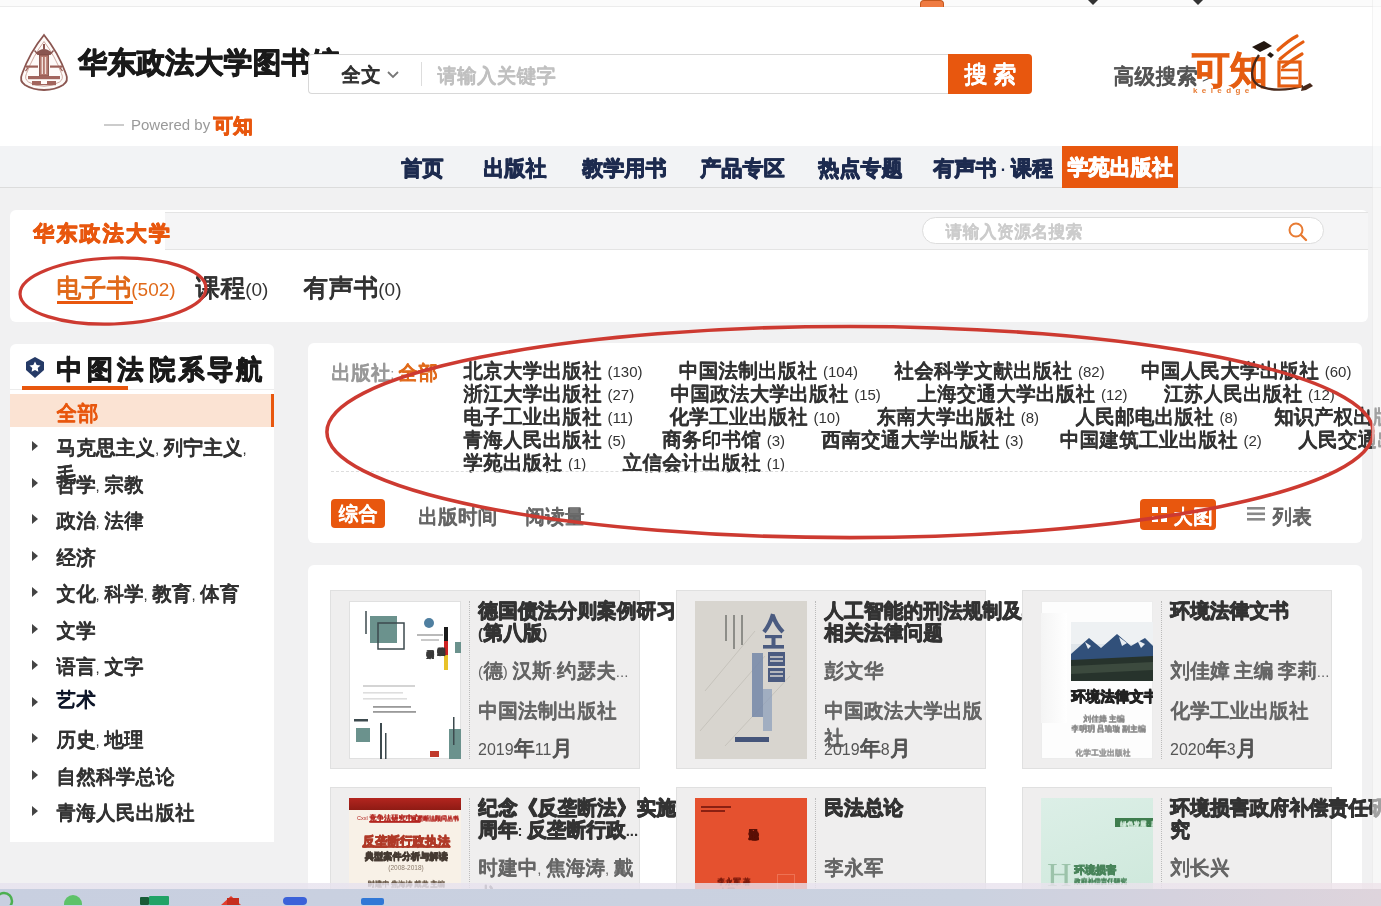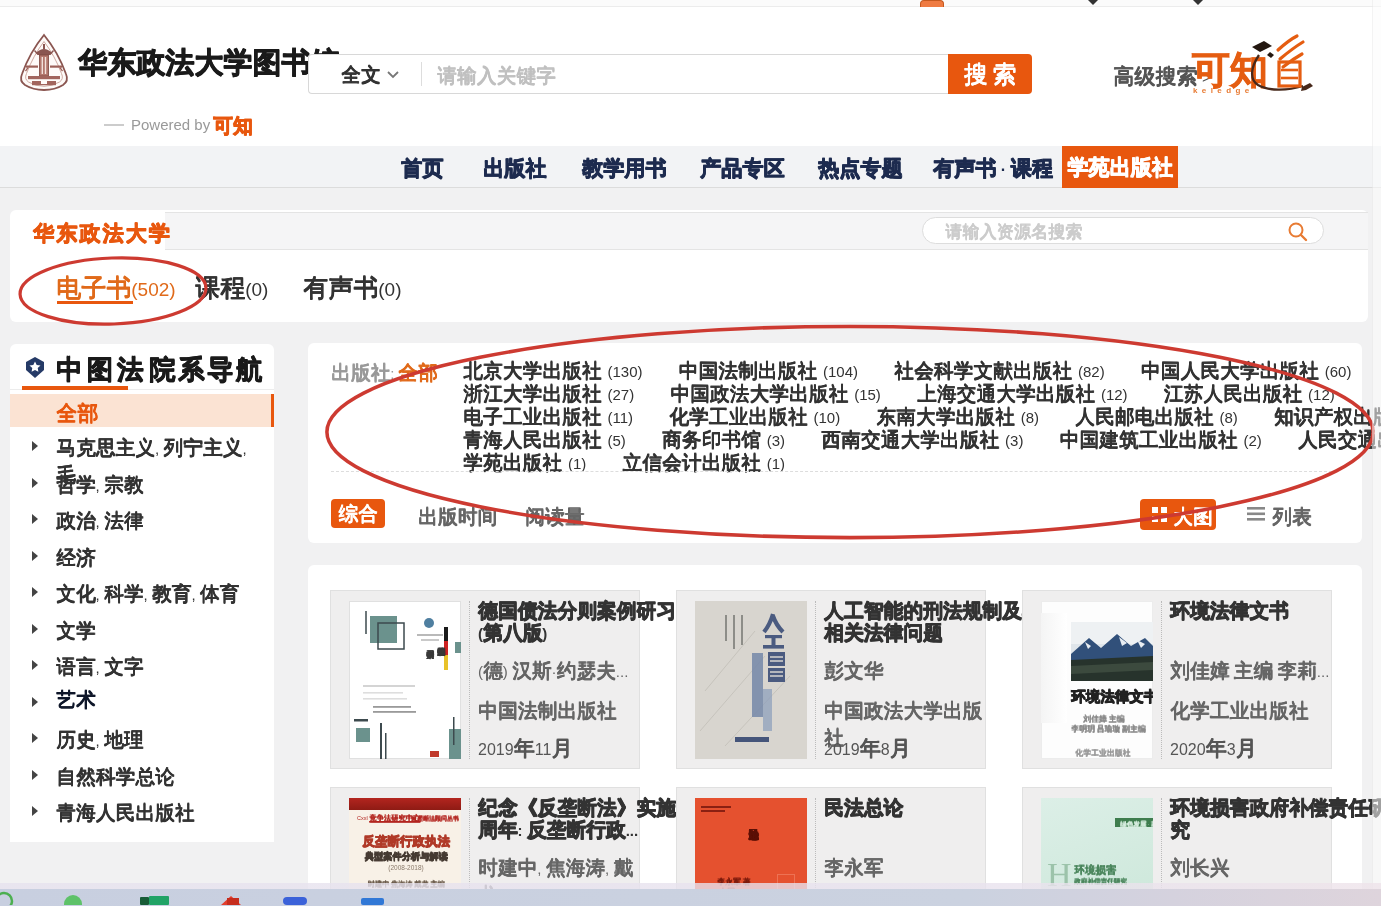--- a/index.html
+++ b/index.html
@@ -270,21 +270,21 @@
  <div style="position:absolute;left:147px;top:66px;font-size:15px;color:#666"><span style="font-size: 1.32em; text-shadow: currentcolor 0.6px 0px, currentcolor 0px 0.6px, currentcolor 0.6px 0.6px;">刘佳嫜</span> <span style="font-size: 1.32em; text-shadow: currentcolor 0.6px 0px, currentcolor 0px 0.6px, currentcolor 0.6px 0.6px;">主编</span> <span style="font-size: 1.32em; text-shadow: currentcolor 0.6px 0px, currentcolor 0px 0.6px, currentcolor 0.6px 0.6px;">李莉</span>...</div>
  <div style="position:absolute;left:147px;top:106px;font-size:15px;color:#666"><span style="font-size: 1.32em; text-shadow: currentcolor 0.6px 0px, currentcolor 0px 0.6px, currentcolor 0.6px 0.6px;">化学工业出版社</span></div>
  <div style="position:absolute;left:147px;top:143px;font-size:16px;color:#555">2020<span style="font-size: 1.32em; text-shadow: currentcolor 0.6px 0px, currentcolor 0px 0.6px, currentcolor 0.6px 0.6px;">年</span>3<span style="font-size: 1.32em; text-shadow: currentcolor 0.6px 0px, currentcolor 0px 0.6px, currentcolor 0.6px 0.6px;">月</span></div>
 </div>
 <div style="position:absolute;left:330px;top:787px;width:310px;height:179px;background:#efeeee;border:1px solid #e0e0e0">
  <div style="position:absolute;left:18px;top:10px;width:112px;height:158px;overflow:hidden">
         <div style="position:absolute;inset:0;background:#f8f1e7"></div>
   <div style="position:absolute;left:0;top:0;width:112px;height:12px;background:linear-gradient(#b3251f,#8e1b14)"></div>
   <div style="position:absolute;left:8px;top:15px;font-size:5.5px;color:#b3251f;white-space:nowrap">Cxxl <span style="font-size: 1.32em; text-shadow: currentcolor 0.6px 0px, currentcolor 0px 0.6px, currentcolor 0.6px 0.6px; text-decoration: underline;">竞争法研究中心</span></div>
   <div style="position:absolute;left:62px;top:16px;font-size:4.5px;color:#b3251f;white-space:nowrap"><span style="font-size: 1.32em; text-shadow: currentcolor 0.6px 0px, currentcolor 0px 0.6px, currentcolor 0.6px 0.6px;">反垄断法顾问丛书</span></div>
-  <div style="position:absolute;left:10px;top:35px;width:94px;text-align:center;font-size:9.5px;font-weight:bold;color:#b03a28;white-space:nowrap"><span style="font-size: 1.32em; text-shadow: currentcolor 0.6px 0px, currentcolor 0px 0.6px, currentcolor 0.6px 0.6px;">反垄断行政执法</span></div>
+  <div style="position:absolute;left:10px;top:35px;width:94px;text-align:center;font-size:9.5px;font-weight:bold;color:#b03a28;white-space:nowrap"><span style="font-size: 1.32em; text-shadow: currentcolor 0.6px 0px, currentcolor 0px 0.6px, currentcolor 0.6px 0.6px; text-decoration: underline;">反垄断行政执法</span></div>
   <div style="position:absolute;left:10px;top:52px;width:94px;text-align:center;font-size:7px;font-weight:bold;color:#453a32;white-space:nowrap"><span style="font-size: 1.32em; text-shadow: currentcolor 0.6px 0px, currentcolor 0px 0.6px, currentcolor 0.6px 0.6px;">典型案件分析与解读</span></div>
   <div style="position:absolute;left:10px;top:66px;width:94px;text-align:center;font-size:6.5px;color:#8a7a6a">(2008-2018)</div>
   <div style="position:absolute;left:10px;top:81px;width:94px;text-align:center;font-size:5.5px;color:#6a5a4a;white-space:nowrap"><span style="font-size: 1.32em; text-shadow: currentcolor 0.6px 0px, currentcolor 0px 0.6px, currentcolor 0.6px 0.6px;">时建中</span> <span style="font-size: 1.32em; text-shadow: currentcolor 0.6px 0px, currentcolor 0px 0.6px, currentcolor 0.6px 0.6px;">焦海涛</span> <span style="font-size: 1.32em; text-shadow: currentcolor 0.6px 0px, currentcolor 0px 0.6px, currentcolor 0.6px 0.6px;">戴龙</span> <span style="font-size: 1.32em; text-shadow: currentcolor 0.6px 0px, currentcolor 0px 0.6px, currentcolor 0.6px 0.6px;">主编</span></div>
       </div>
  <div style="position:absolute;left:138px;top:10px;width:0;height:158px;border-left:1px dotted #bbb"></div>
  <div style="position:absolute;left:147px;top:9px;width:156px;font-size:15px;font-weight:bold;color:#333;line-height:21px;white-space:nowrap"><span style="font-size: 1.32em; text-shadow: currentcolor 0.6px 0px, currentcolor 0px 0.6px, currentcolor 0.6px 0.6px;">纪念《反垄断法》实施十</span><br><span style="font-size: 1.32em; text-shadow: currentcolor 0.6px 0px, currentcolor 0px 0.6px, currentcolor 0.6px 0.6px;">周年</span>: <span style="font-size: 1.32em; text-shadow: currentcolor 0.6px 0px, currentcolor 0px 0.6px, currentcolor 0.6px 0.6px;">反垄断行政</span>...</div>
  <div style="position:absolute;left:147px;top:66px;font-size:15px;color:#666"><span style="font-size: 1.32em; text-shadow: currentcolor 0.6px 0px, currentcolor 0px 0.6px, currentcolor 0.6px 0.6px;">时建中</span>, <span style="font-size: 1.32em; text-shadow: currentcolor 0.6px 0px, currentcolor 0px 0.6px, currentcolor 0.6px 0.6px;">焦海涛</span>, <span style="font-size: 1.32em; text-shadow: currentcolor 0.6px 0px, currentcolor 0px 0.6px, currentcolor 0.6px 0.6px;">戴龙</span></div>
  <div style="position:absolute;left:147px;top:106px;font-size:15px;color:#666"><span style="font-size: 1.32em; text-shadow: currentcolor 0.6px 0px, currentcolor 0px 0.6px, currentcolor 0.6px 0.6px;">中国法制出版社</span></div>
 
 </div>
@@ -303,21 +303,21 @@
  <div style="position:absolute;left:147px;top:66px;font-size:15px;color:#666"><span style="font-size: 1.32em; text-shadow: currentcolor 0.6px 0px, currentcolor 0px 0.6px, currentcolor 0.6px 0.6px;">李永军</span></div>
  <div style="position:absolute;left:147px;top:106px;font-size:15px;color:#666"><span style="font-size: 1.32em; text-shadow: currentcolor 0.6px 0px, currentcolor 0px 0.6px, currentcolor 0.6px 0.6px;">中国政法大学出版社</span></div>
 
 </div>
 <div style="position:absolute;left:1022px;top:787px;width:310px;height:179px;background:#efeeee;border:1px solid #e0e0e0">
  <div style="position:absolute;left:18px;top:10px;width:112px;height:158px;overflow:hidden">
         <div style="position:absolute;inset:0;background:linear-gradient(160deg,#dcefe7,#c8e5d6)"></div>
   <div style="position:absolute;left:74px;top:20px;width:38px;height:9px;background:#3e7d4e"></div>
   <div style="position:absolute;left:79px;top:22px;font-size:5px;color:#d9efe2;white-space:nowrap"><span style="font-size: 1.32em; text-shadow: currentcolor 0.6px 0px, currentcolor 0px 0.6px, currentcolor 0.6px 0.6px;">绿色发展</span> · <span style="font-size: 1.32em; text-shadow: currentcolor 0.6px 0px, currentcolor 0px 0.6px, currentcolor 0.6px 0.6px;">著</span></div>
   <div style="position:absolute;left:6px;top:58px;font-size:34px;color:#9cc3aa;font-family:'Liberation Serif',serif">H</div>
-  <div style="position:absolute;left:33px;top:65px;font-size:8px;font-weight:normal;color:#48845a;white-space:nowrap"><span style="font-size: 1.32em; text-shadow: currentcolor 0.6px 0px, currentcolor 0px 0.6px, currentcolor 0.6px 0.6px;">环境损害</span></div>
+  <div style="position:absolute;left:33px;top:65px;font-size:8px;font-weight:bold;color:#48845a;white-space:nowrap"><span style="font-size: 1.32em; text-shadow: currentcolor 0.6px 0px, currentcolor 0px 0.6px, currentcolor 0.6px 0.6px;">环境损害</span></div>
   <div style="position:absolute;left:33px;top:79px;font-size:5px;color:#48845a;white-space:nowrap"><span style="font-size: 1.32em; text-shadow: currentcolor 0.6px 0px, currentcolor 0px 0.6px, currentcolor 0.6px 0.6px;">政府补偿责任研究</span></div>
   <div style="position:absolute;left:0;top:96px;width:112px;height:10px;background:#bcdcca;opacity:.6"></div>
       </div>
  <div style="position:absolute;left:138px;top:10px;width:0;height:158px;border-left:1px dotted #bbb"></div>
  <div style="position:absolute;left:147px;top:9px;width:156px;font-size:15px;font-weight:bold;color:#333;line-height:21px;white-space:nowrap"><span style="font-size: 1.32em; text-shadow: currentcolor 0.6px 0px, currentcolor 0px 0.6px, currentcolor 0.6px 0.6px;">环境损害政府补偿责任研</span><br><span style="font-size: 1.32em; text-shadow: currentcolor 0.6px 0px, currentcolor 0px 0.6px, currentcolor 0.6px 0.6px;">究</span></div>
  <div style="position:absolute;left:147px;top:66px;font-size:15px;color:#666"><span style="font-size: 1.32em; text-shadow: currentcolor 0.6px 0px, currentcolor 0px 0.6px, currentcolor 0.6px 0.6px;">刘长兴</span></div>
  <div style="position:absolute;left:147px;top:106px;font-size:15px;color:#666"><span style="font-size: 1.32em; text-shadow: currentcolor 0.6px 0px, currentcolor 0px 0.6px, currentcolor 0.6px 0.6px;">法律出版社</span></div>
 
 </div>
   </div>

